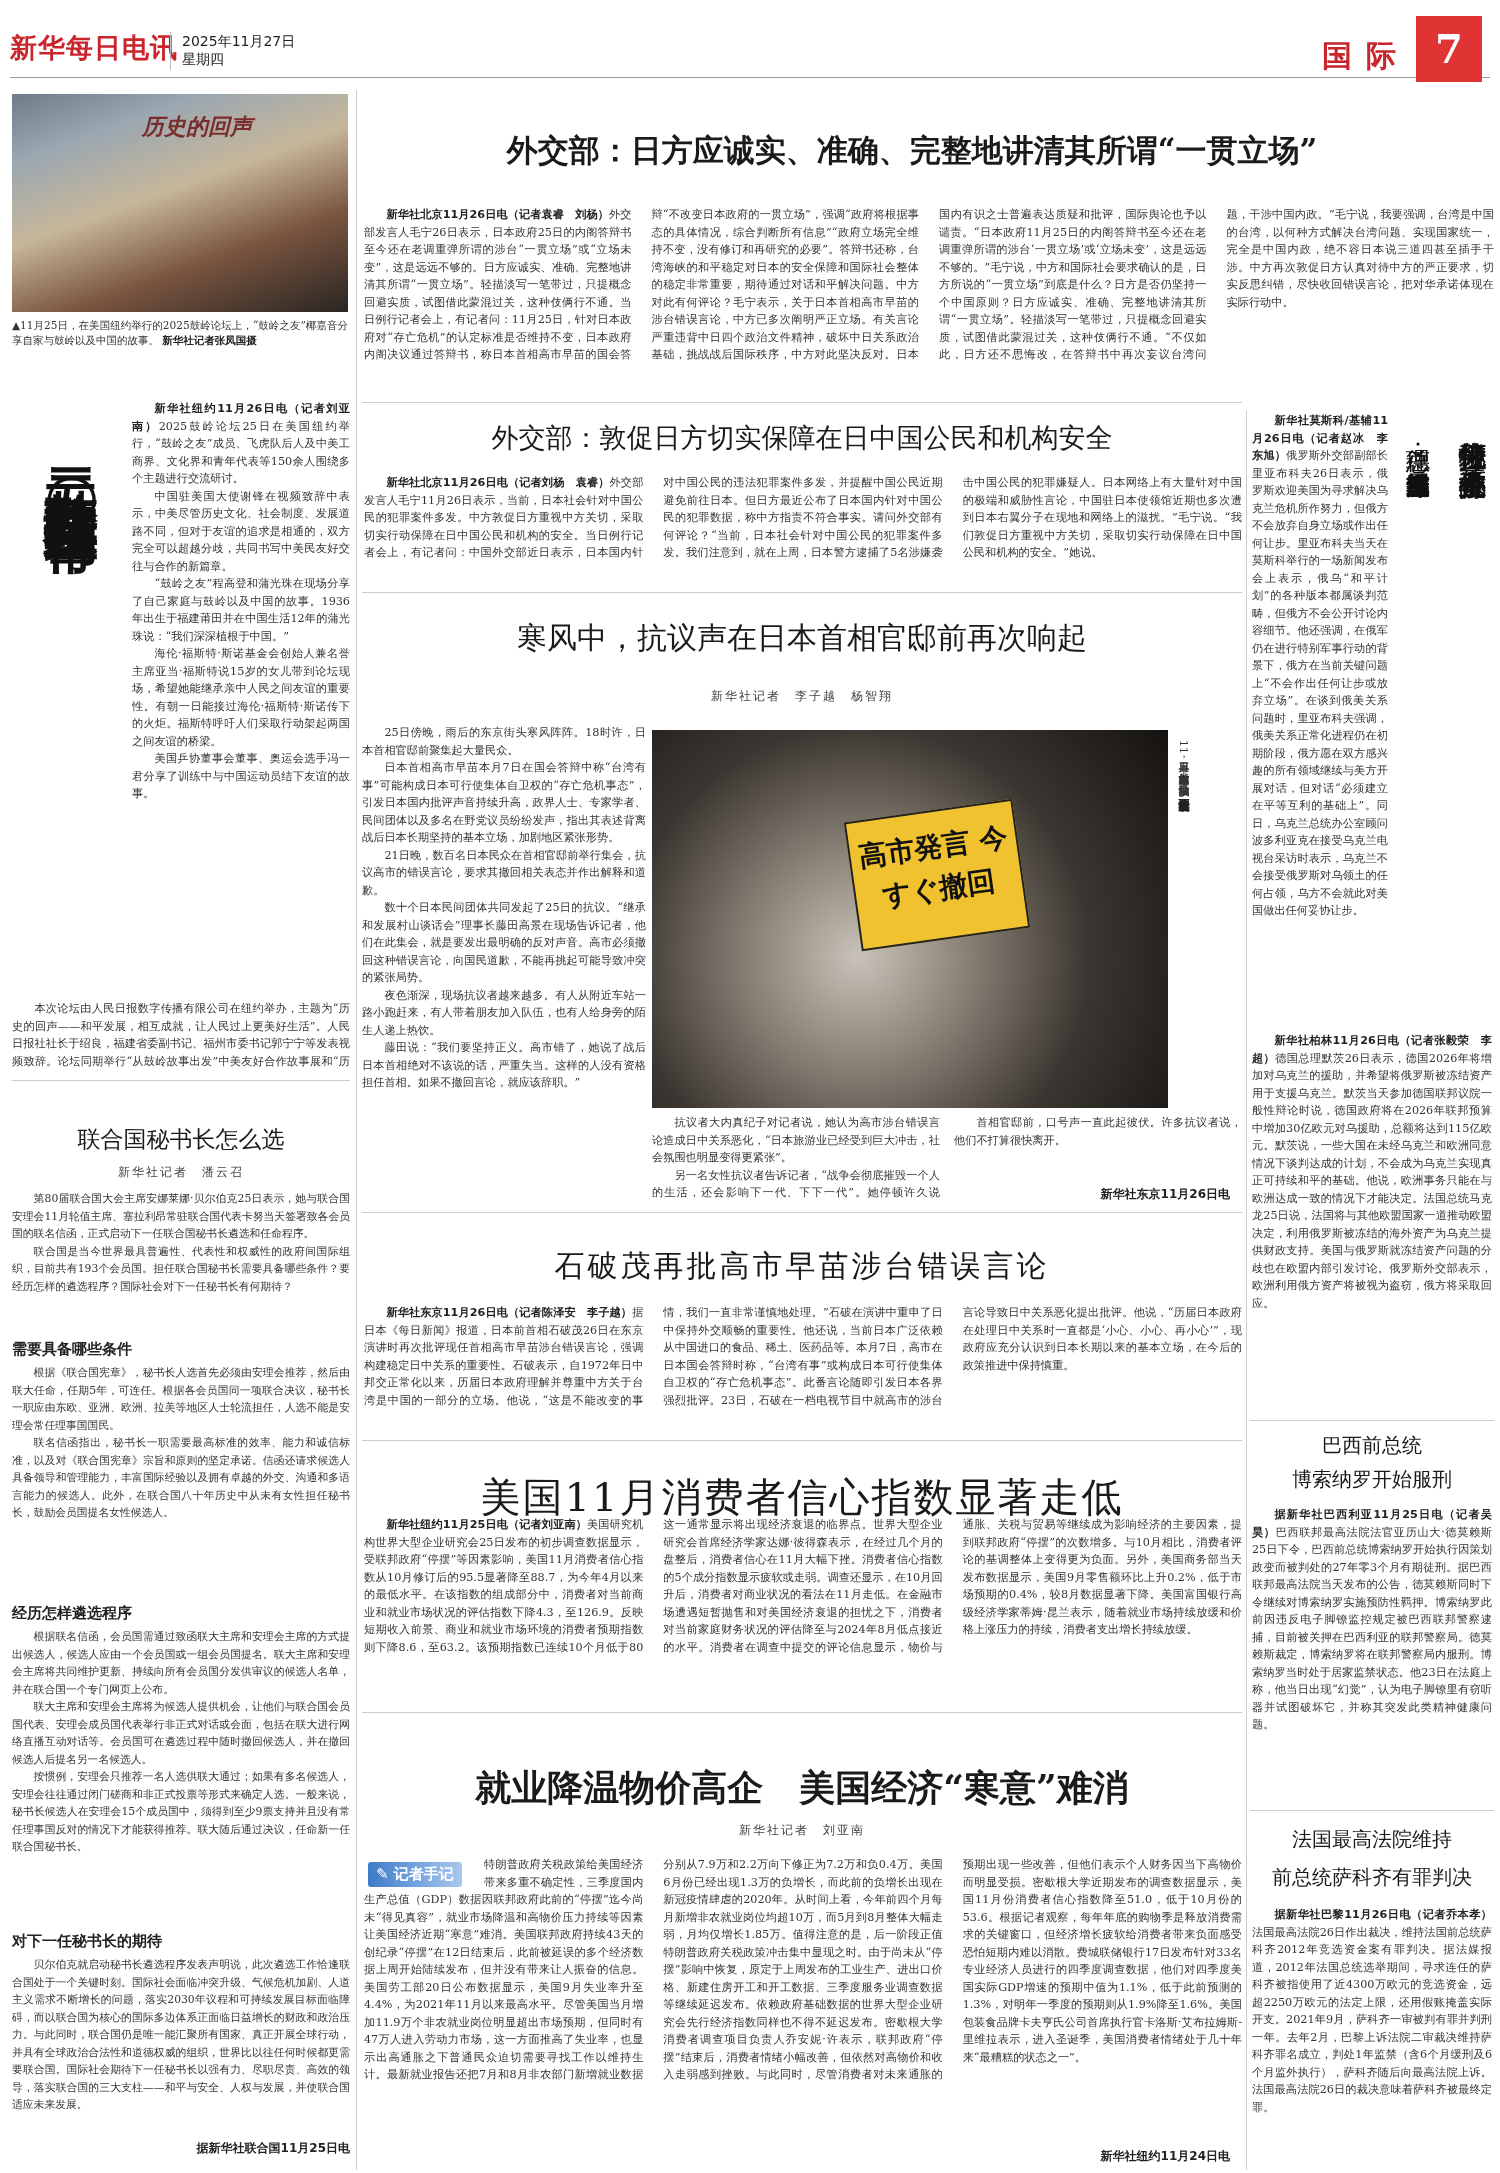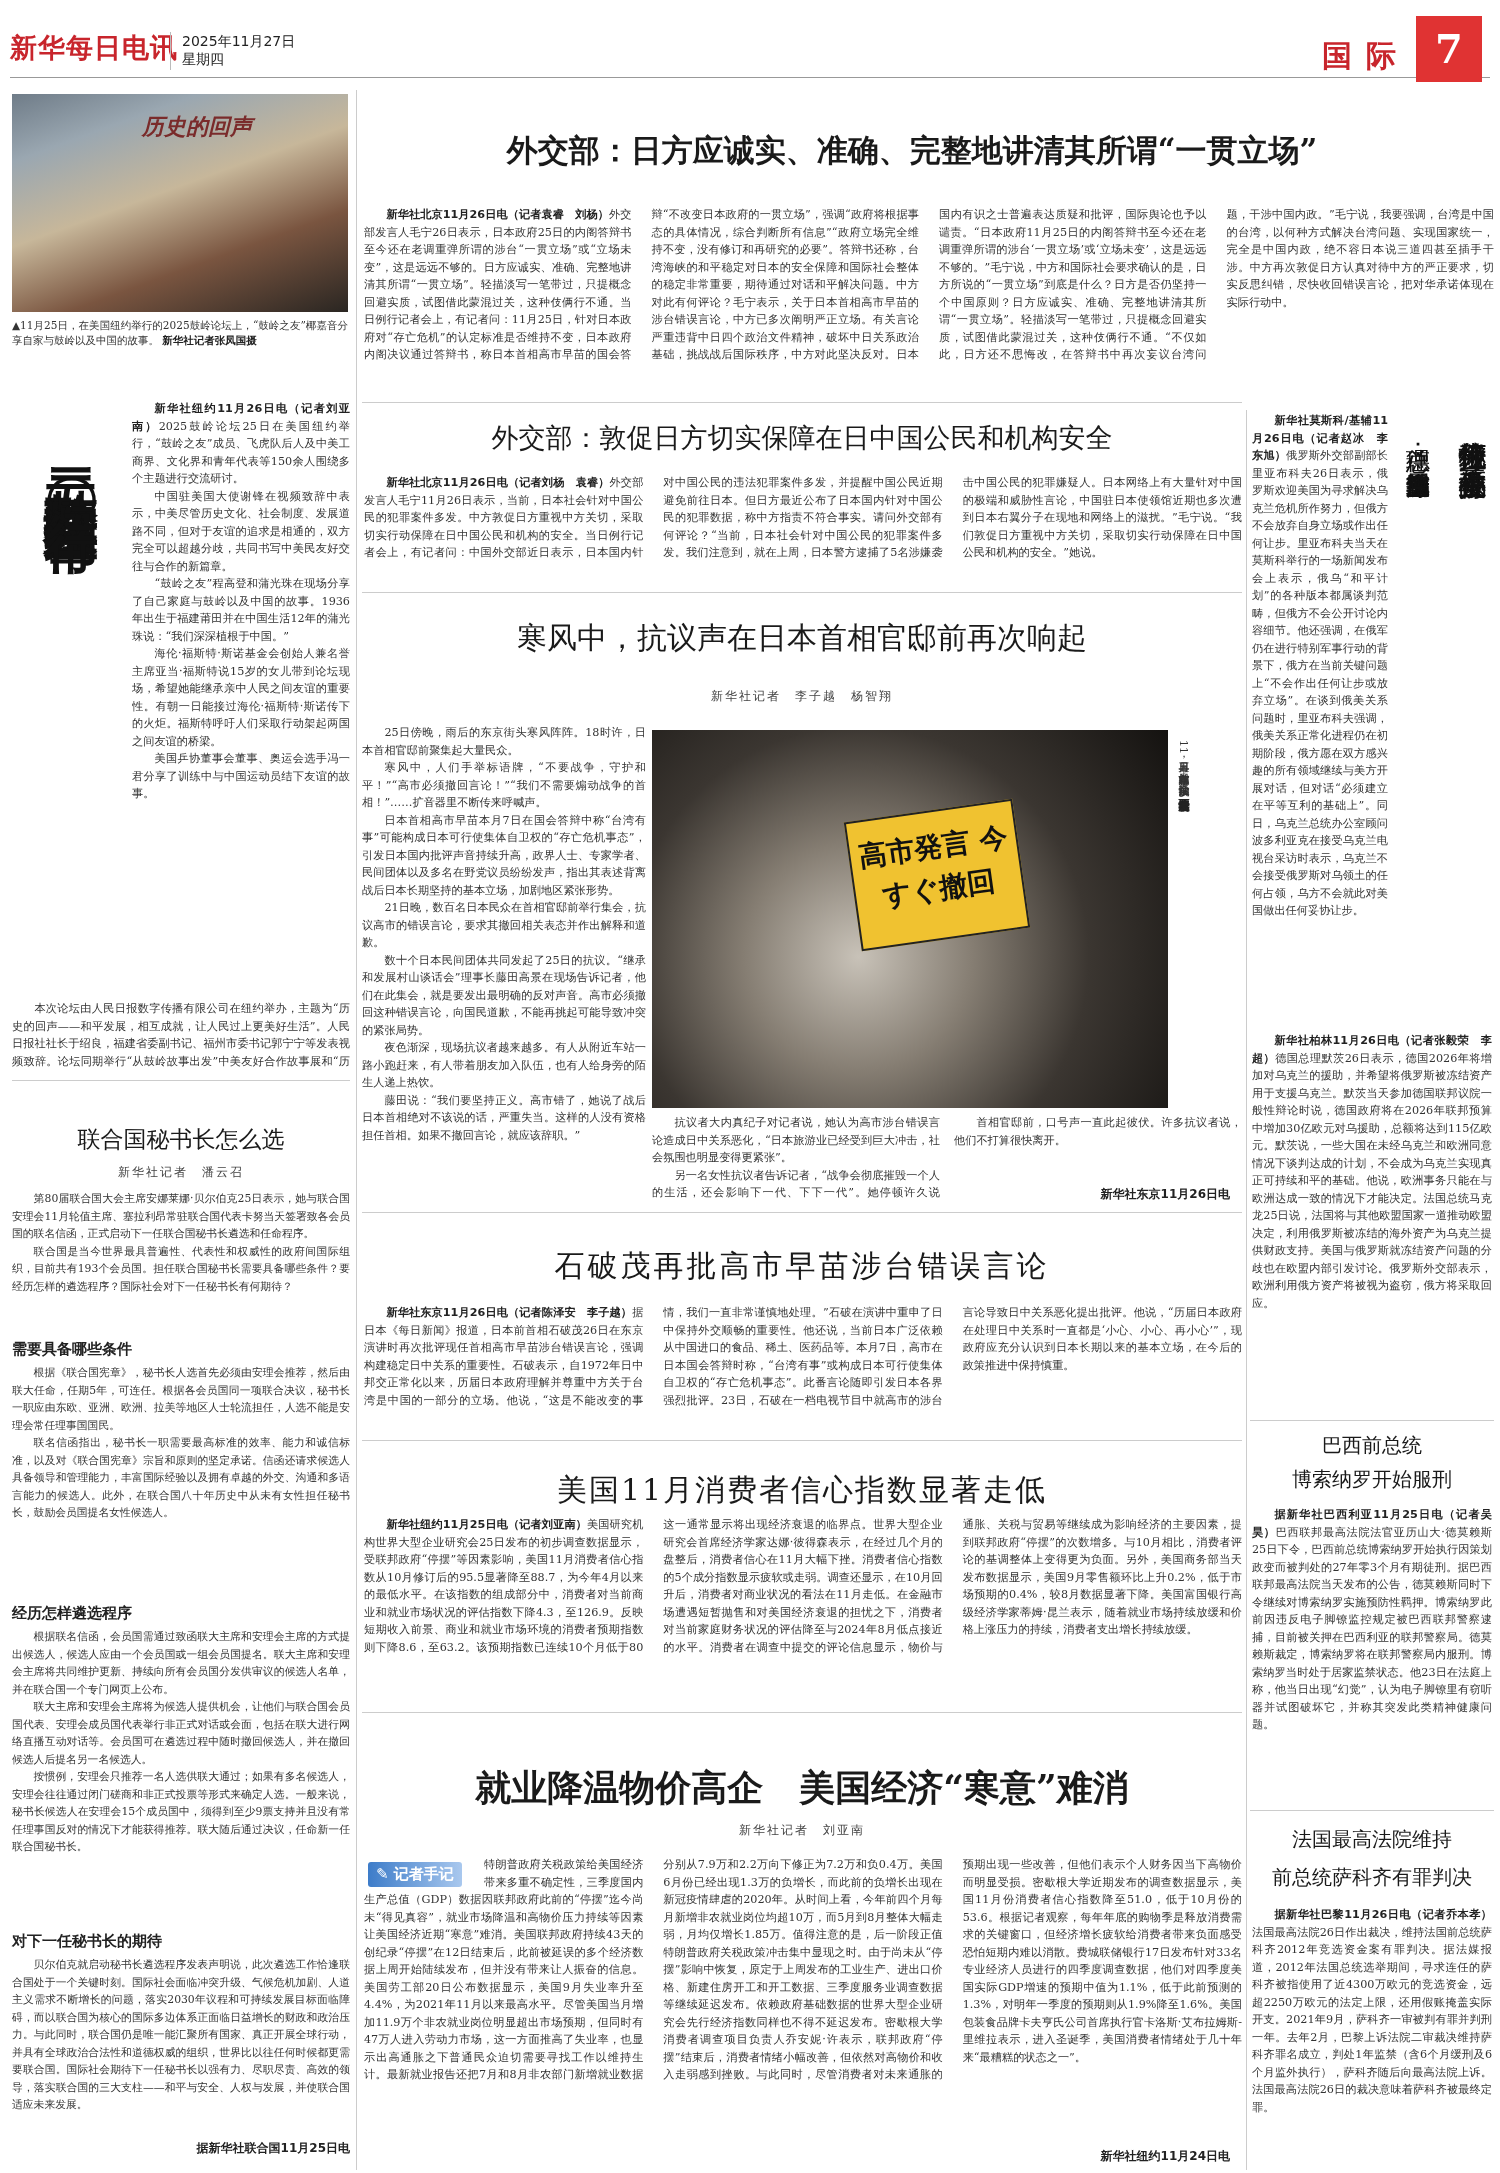--- a/index.html
+++ b/index.html
@@ -93,21 +93,20 @@
 <div class="abs h1" style="left:362px;top:420px;width:880px;font-size:27px;font-weight:normal">外交部：敦促日方切实保障在日中国公民和机构安全</div>
 <div class="abs text" style="left:364px;top:474px;width:878px;height:108px;column-count:3;column-gap:20px">
   <p><span class="lead">新华社北京11月26日电（记者刘杨　袁睿）</span><span>外交部发言人毛宁11月26日表示，当前，日本社会针对中国公民的犯罪案件多发。中方敦促日方重视中方关切，采取切实行动保障在日中国公民和机构的安全。当日例行记者会上，有记者问：中国外交部近日表示，日本国内针对中国公民的违法犯罪案件多发，并提醒中国公民近期避免前往日本。但日方最近公布了日本国内针对中国公民的犯罪数据，称中方指责不符合事实。请问外交部有何评论？“当前，日本社会针对中国公民的犯罪案件多发。我们注意到，就在上周，日本警方逮捕了5名涉嫌袭击中国公民的犯罪嫌疑人。日本网络上有大量针对中国的极端和威胁性言论，中国驻日本使领馆近期也多次遭到日本右翼分子在现地和网络上的滋扰。”毛宁说。“我们敦促日方重视中方关切，采取切实行动保障在日中国公民和机构的安全。”她说。</span></p>
 </div>
 <div class="abs rule" style="left:362px;top:592px;width:880px;height:1px"></div>
 
 <div class="abs h1" style="left:362px;top:618px;width:880px;font-size:30px;font-weight:normal">寒风中，抗议声在日本首相官邸前再次响起</div>
 <div class="abs byline" style="left:362px;top:688px;width:880px;font-size:12px">新华社记者　李子越　杨智翔</div>
 <div class="abs text" style="left:362px;top:724px;width:284px;height:480px">
   <p>25日傍晚，雨后的东京街头寒风阵阵。18时许，日本首相官邸前聚集起大量民众。</p>
-  <p>寒风中，人们手举标语牌，“不要战争，守护和平！”“高市必须撤回言论！”“我们不需要煽动战争的首相！”……扩音器里不断传来呼喊声。</p>
   <p>日本首相高市早苗本月7日在国会答辩中称“台湾有事”可能构成日本可行使集体自卫权的“存亡危机事态”，引发日本国内批评声音持续升高，政界人士、专家学者、民间团体以及多名在野党议员纷纷发声，指出其表述背离战后日本长期坚持的基本立场，加剧地区紧张形势。</p>
   <p>21日晚，数百名日本民众在首相官邸前举行集会，抗议高市的错误言论，要求其撤回相关表态并作出解释和道歉。</p>
   <p>数十个日本民间团体共同发起了25日的抗议。“继承和发展村山谈话会”理事长藤田高景在现场告诉记者，他们在此集会，就是要发出最明确的反对声音。高市必须撤回这种错误言论，向国民道歉，不能再挑起可能导致冲突的紧张局势。</p>
   <p>夜色渐深，现场抗议者越来越多。有人从附近车站一路小跑赶来，有人带着朋友加入队伍，也有人给身旁的陌生人递上热饮。</p>
   <p>藤田说：“我们要坚持正义。高市错了，她说了战后日本首相绝对不该说的话，严重失当。这样的人没有资格担任首相。如果不撤回言论，就应该辞职。”</p>
 </div>
 <div class="abs photo2" style="left:652px;top:730px;width:516px;height:378px">
   <div class="abs sign" style="left:200px;top:80px;width:170px;height:130px;font-size:28px;line-height:42px;padding-top:14px;transform:rotate(-8deg)">高市発言 今すぐ撤回</div>
 </div>
 <div class="abs vert" style="left:1176px;top:740px;height:370px;font-size:11px;font-weight:normal;color:#333;line-height:14px">
@@ -123,21 +122,21 @@
 </div>
 <div class="abs sig" style="left:954px;top:1186px;width:276px;font-size:12px">新华社东京11月26日电</div>
 <div class="abs rule" style="left:362px;top:1212px;width:880px;height:1px"></div>
 
 <div class="abs h1" style="left:362px;top:1246px;width:880px;font-size:30px;font-weight:normal;letter-spacing:3px">石破茂再批高市早苗涉台错误言论</div>
 <div class="abs text" style="left:364px;top:1304px;width:878px;height:128px;column-count:3;column-gap:20px">
   <p><span class="lead">新华社东京11月26日电（记者陈泽安　李子越）</span><span>据日本《每日新闻》报道，日本前首相石破茂26日在东京演讲时再次批评现任首相高市早苗涉台错误言论，强调构建稳定日中关系的重要性。石破表示，自1972年日中邦交正常化以来，历届日本政府理解并尊重中方关于台湾是中国的一部分的立场。他说，“这是不能改变的事情，我们一直非常谨慎地处理。”石破在演讲中重申了日中保持外交顺畅的重要性。他还说，当前日本广泛依赖从中国进口的食品、稀土、医药品等。本月7日，高市在日本国会答辩时称，“台湾有事”或构成日本可行使集体自卫权的“存亡危机事态”。此番言论随即引发日本各界强烈批评。23日，石破在一档电视节目中就高市的涉台言论导致日中关系恶化提出批评。他说，“历届日本政府在处理日中关系时一直都是‘小心、小心、再小心’”，现政府应充分认识到日本长期以来的基本立场，在今后的政策推进中保持慎重。</span></p>
 </div>
 <div class="abs rule" style="left:362px;top:1440px;width:880px;height:1px"></div>
 
-<div class="abs h1" style="left:362px;top:1470px;width:880px;font-size:30px;font-weight:normal;letter-spacing:2px">美国11月消费者信心指数显著走低</div>
+<div class="abs h1" style="left:362px;top:1470px;width:880px;font-size:40px;font-weight:normal;letter-spacing:2px">美国11月消费者信心指数显著走低</div>
 <div class="abs text" style="left:364px;top:1516px;width:878px;height:186px;column-count:3;column-gap:20px">
   <p><span class="lead">新华社纽约11月25日电（记者刘亚南）</span><span>美国研究机构世界大型企业研究会25日发布的初步调查数据显示，受联邦政府“停摆”等因素影响，美国11月消费者信心指数从10月修订后的95.5显著降至88.7，为今年4月以来的最低水平。在该指数的组成部分中，消费者对当前商业和就业市场状况的评估指数下降4.3，至126.9。反映短期收入前景、商业和就业市场环境的消费者预期指数则下降8.6，至63.2。该预期指数已连续10个月低于80这一通常显示将出现经济衰退的临界点。世界大型企业研究会首席经济学家达娜·彼得森表示，在经过几个月的盘整后，消费者信心在11月大幅下挫。消费者信心指数的5个成分指数显示疲软或走弱。调查还显示，在10月回升后，消费者对商业状况的看法在11月走低。在金融市场遭遇短暂抛售和对美国经济衰退的担忧之下，消费者对当前家庭财务状况的评估降至与2024年8月低点接近的水平。消费者在调查中提交的评论信息显示，物价与通胀、关税与贸易等继续成为影响经济的主要因素，提到联邦政府“停摆”的次数增多。与10月相比，消费者评论的基调整体上变得更为负面。另外，美国商务部当天发布数据显示，美国9月零售额环比上升0.2%，低于市场预期的0.4%，较8月数据显著下降。美国富国银行高级经济学家蒂姆·昆兰表示，随着就业市场持续放缓和价格上涨压力的持续，消费者支出增长持续放缓。</span></p>
 </div>
 <div class="abs rule" style="left:362px;top:1712px;width:880px;height:1px"></div>
 
 <div class="abs h1" style="left:362px;top:1764px;width:880px;font-size:36px">就业降温物价高企　美国经济“寒意”难消</div>
 <div class="abs byline" style="left:362px;top:1822px;width:880px">新华社记者　刘亚南</div>
 <div class="abs tag" style="left:368px;top:1862px">
   <span>✎</span>
   <span>记者手记</span>

